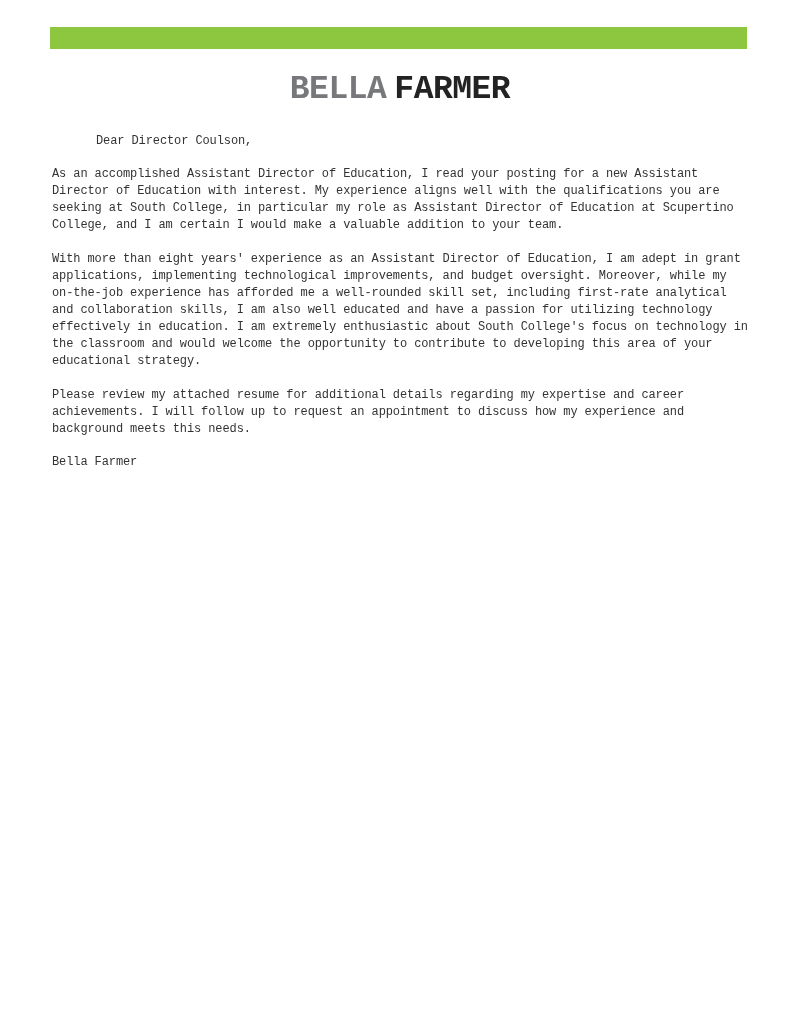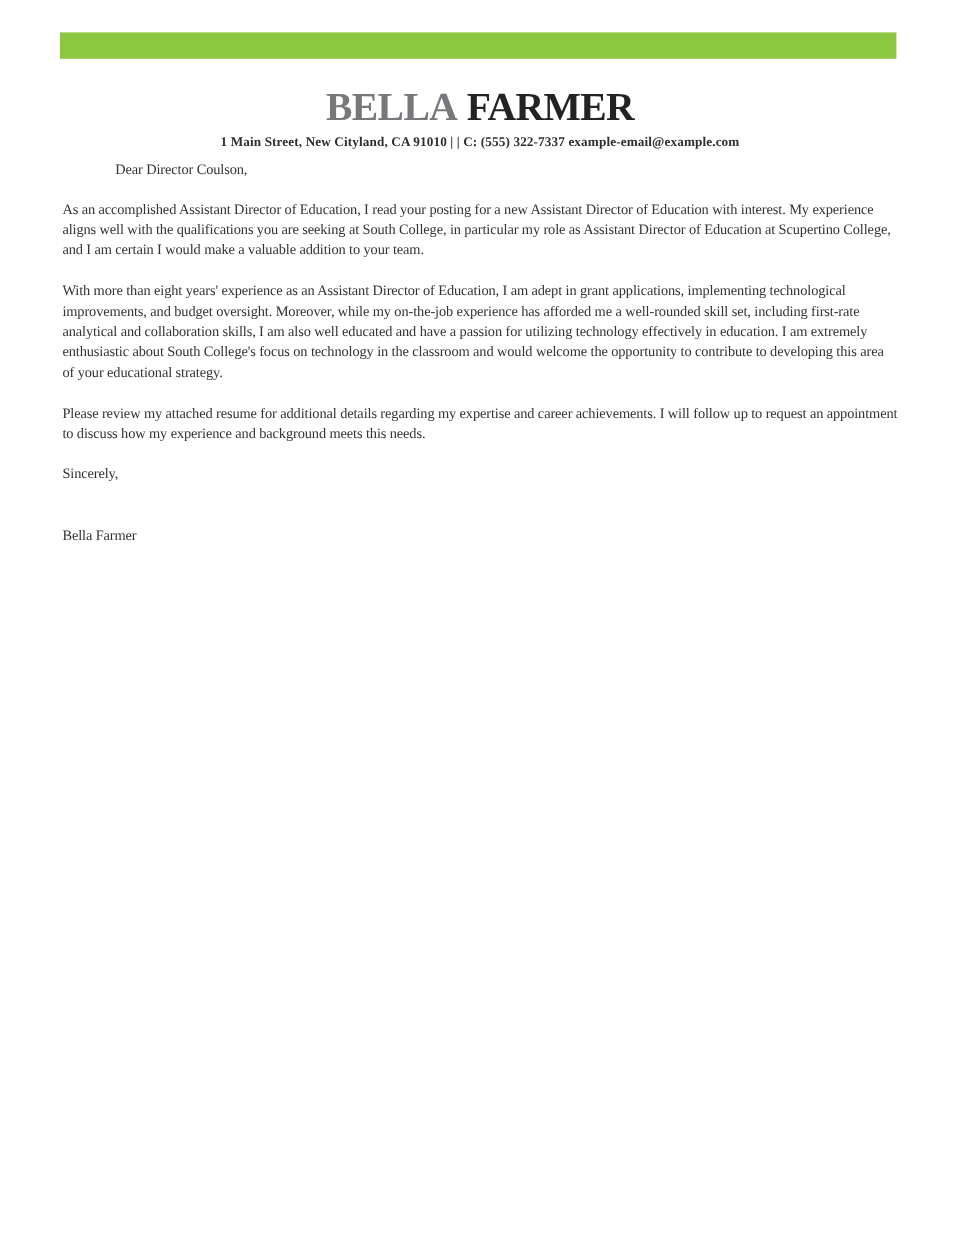--- a/index.html
+++ b/index.html
@@ -8,21 +8,21 @@
     --name-last-color: #232323;
     --body-text: #333333;
   }
   * { box-sizing: border-box; }
   html, body { margin: 0; padding: 0; background: #ffffff; }
   .page {
     position: relative;
     width: 800px;
     height: 1035px;
     background: #ffffff;
-    font-family: Liberation Serif, serif;
+    font-family: Liberation Mono, monospace;
     color: var(--body-text);
     overflow: hidden;
   }
   .accent-bar {
     position: absolute;
     left: 50px;
     top: 27px;
     width: 697px;
     height: 22px;
     background: var(--accent);
@@ -73,30 +73,28 @@
 </style>
 </head>
 <body>
 
 <div class="page">
 
   <div class="accent-bar"></div>
 
   <h1 class="name-heading"><span class="name-first">BELLA</span><span class="name-last">FARMER</span></h1>
 
-  <div class="contact-line">1 Main Street, New Cityland, CA 91010 | | C: (555) 322-7337 example-email@example.com</div>
 
   <div class="letter-body">
     <p class="greeting">Dear Director Coulson,</p>
 
     <p class="para-1">As an accomplished Assistant Director of Education, I read your posting for a new Assistant Director of Education with interest. My experience aligns well with the qualifications you are seeking at South College, in particular my role as Assistant Director of Education at Scupertino College, and I am certain I would make a valuable addition to your team.</p>
 
     <p class="para-2">With more than eight years' experience as an Assistant Director of Education, I am adept in grant applications, implementing technological improvements, and budget oversight. Moreover, while my on-the-job experience has afforded me a well-rounded skill set, including first-rate analytical and collaboration skills, I am also well educated and have a passion for utilizing technology effectively in education. I am extremely enthusiastic about South College's focus on technology in the classroom and would welcome the opportunity to contribute to developing this area of your educational strategy.</p>
 
     <p class="para-3">Please review my attached resume for additional details regarding my expertise and career achievements. I will follow up to request an appointment to discuss how my experience and background meets this needs.</p>
 
 
-    <p class="closing-line">Sincerely,</p>
 
     <p class="signature-name">Bella Farmer</p>
   </div>
 
 </div>
 
 </body></html>

